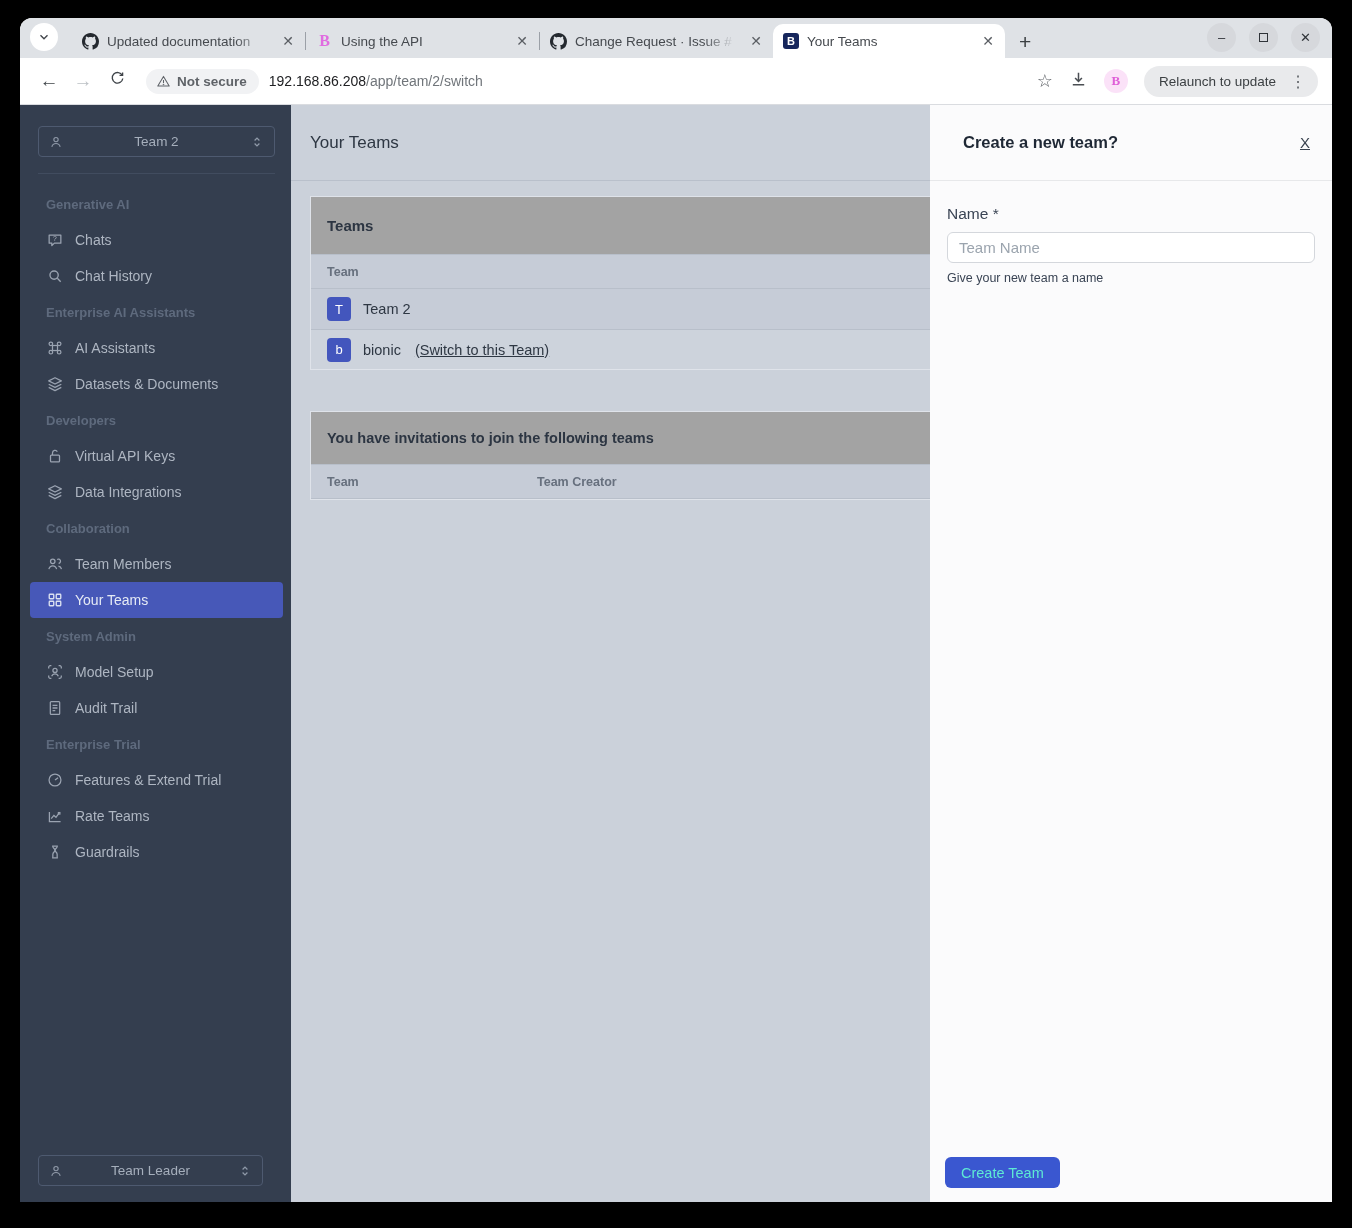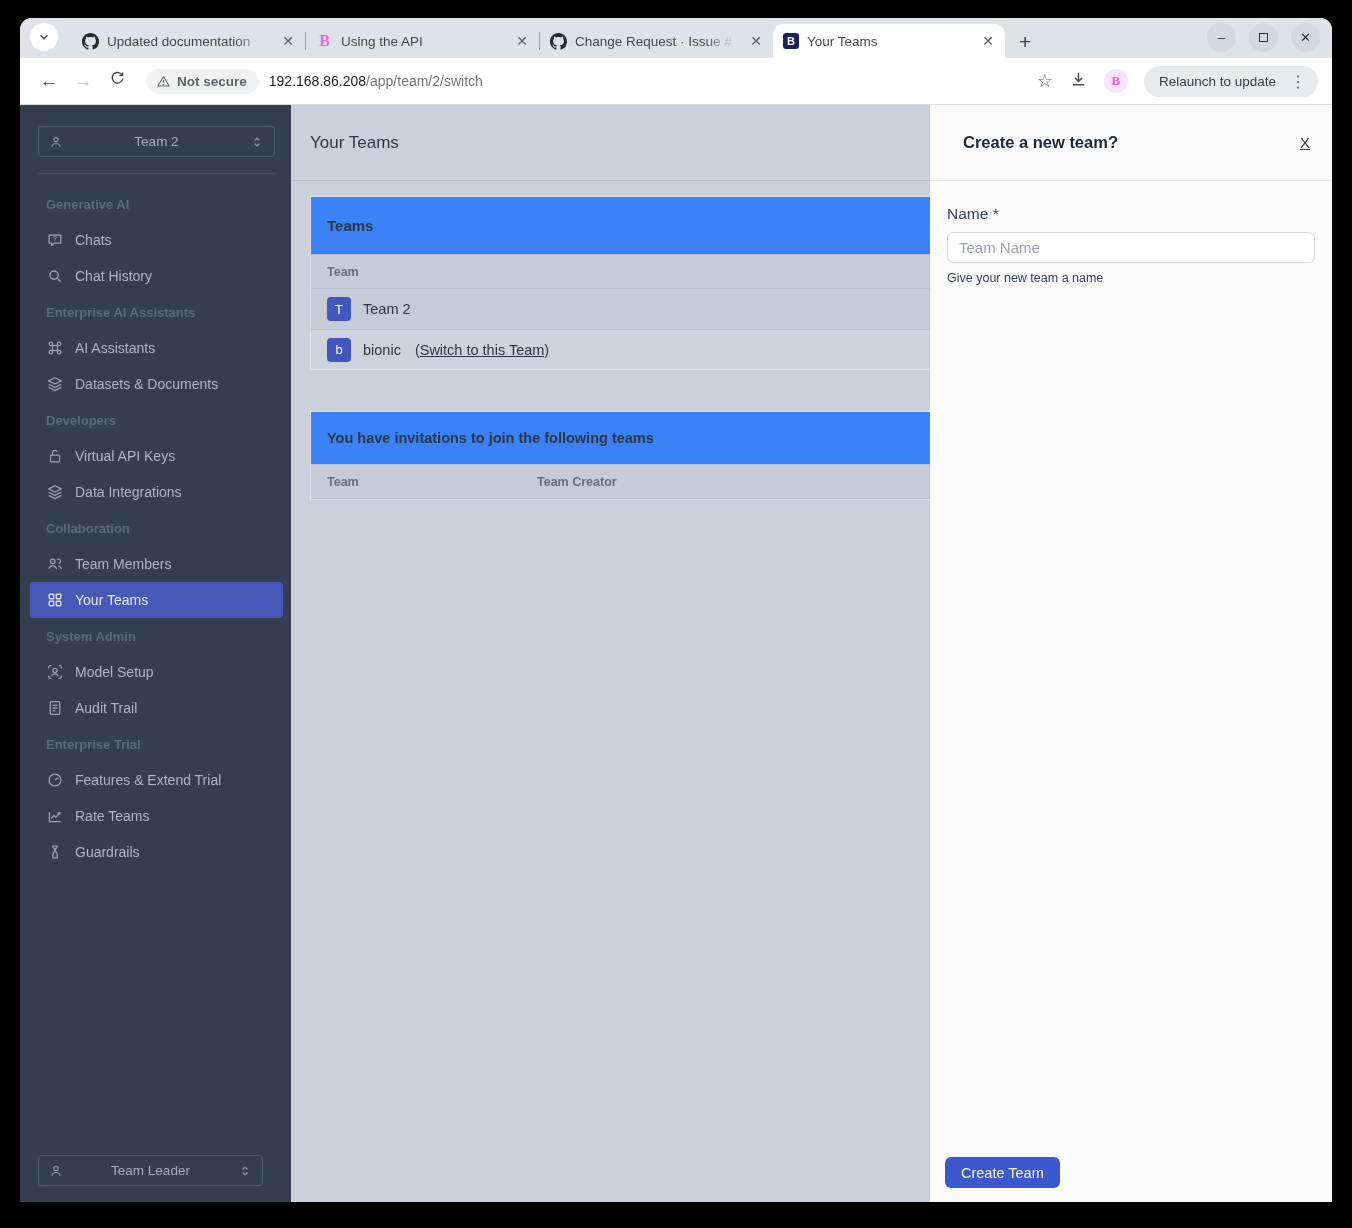--- a/index.html
+++ b/index.html
@@ -77,21 +77,21 @@
   .nav-item svg { width:18px; height:18px; stroke:#9aa3b1; fill:none; flex:0 0 auto; }
   .nav-item.active { margin:0 8px 0 10px; padding-left:16px; background:#4758b8; border-radius:4px; color:#e5eaf5; }
   .nav-item.active svg { stroke:#dbe1f0; }
   .sb-bottom { position:absolute; left:18px; right:28px; bottom:16px; }
 
   
   .main { flex:1; position:relative; }
   .page-header { height:76px; border-bottom:1px solid #b9c0cb; display:flex; align-items:center; padding-left:19px; }
   .page-title { font-size:17px; color:#2e3743; }
   .cards { padding:15px 0 0 19px; }
-  .card { width:1000px; background:#3b82f6; border:1px solid #dfe3ea; }
+  .card { width:1000px; background:#a3a3a3; border:1px solid #dfe3ea; }
   .card-title { padding:20px 16px; font-size:15px; font-weight:bold; color:#2c3542; }
   .card-title.sm { padding:18px 16px; font-size:14.5px; }
   .thead { height:35px; background:#c6ccd7; border-top:1px solid #b8bfca; border-bottom:1px solid #b8bfca;
            display:flex; align-items:center; padding-left:16px; font-size:12.5px; font-weight:bold; color:#67707e; }
   .thead .col1 { width:210px; }
   .trow { height:40px; display:flex; align-items:center; padding-left:16px; gap:12px; font-size:14.5px; color:#2e3743; }
   .trow.odd { background:#c6ccd7; }
   .trow.even { background:#cdd3dc; border-top:1px solid #b8bfca; }
   .avatar { width:24px; height:24px; border-radius:4px; background:#4356bd; color:#fff; font-size:13px;
             display:flex; align-items:center; justify-content:center; flex:0 0 auto; }
@@ -104,21 +104,21 @@
                    justify-content:space-between; padding:0 22px 0 33px; }
   .drawer-title { font-size:16.5px; font-weight:bold; color:#1f2835; }
   .drawer-close { font-size:15px; color:#3a4350; text-decoration:underline; }
   .drawer-body { padding:24px 17px; }
   .field-label { font-size:15.5px; color:#3a4454; margin-bottom:9px; }
   .text-input { width:368px; height:31px; border:1px solid #d4d7dc; border-radius:6px; background:#fff;
                 padding:0 11px; font-size:15px; color:#2e3743; font-family:"Liberation Sans", sans-serif; outline:none; }
   .text-input::placeholder { color:#9ba4ae; }
   .field-help { font-size:12.5px; color:#3a4454; margin-top:8px; }
   .drawer-footer { position:absolute; left:15px; bottom:14px; }
-  .btn-primary { background:#3a57d0; color:#fef9c3; border:none; border-radius:6px; height:31px;
+  .btn-primary { background:#3a57d0; color:#5eead4; border:none; border-radius:6px; height:31px;
                  padding:0 16px; font-size:14.5px; font-family:"Liberation Sans", sans-serif; }
 </style>
 </head>
 <body>
 
 <svg width="0" height="0" style="position:absolute">
   <defs>
     <g id="i-person">
         <circle cx="10" cy="7" r="2.7" stroke-width="1.4"></circle>
         <path d="M4.8 16c.8-2.9 2.7-4.1 5.2-4.1s4.4 1.2 5.2 4.1" stroke-width="1.4" fill="none"></path>

